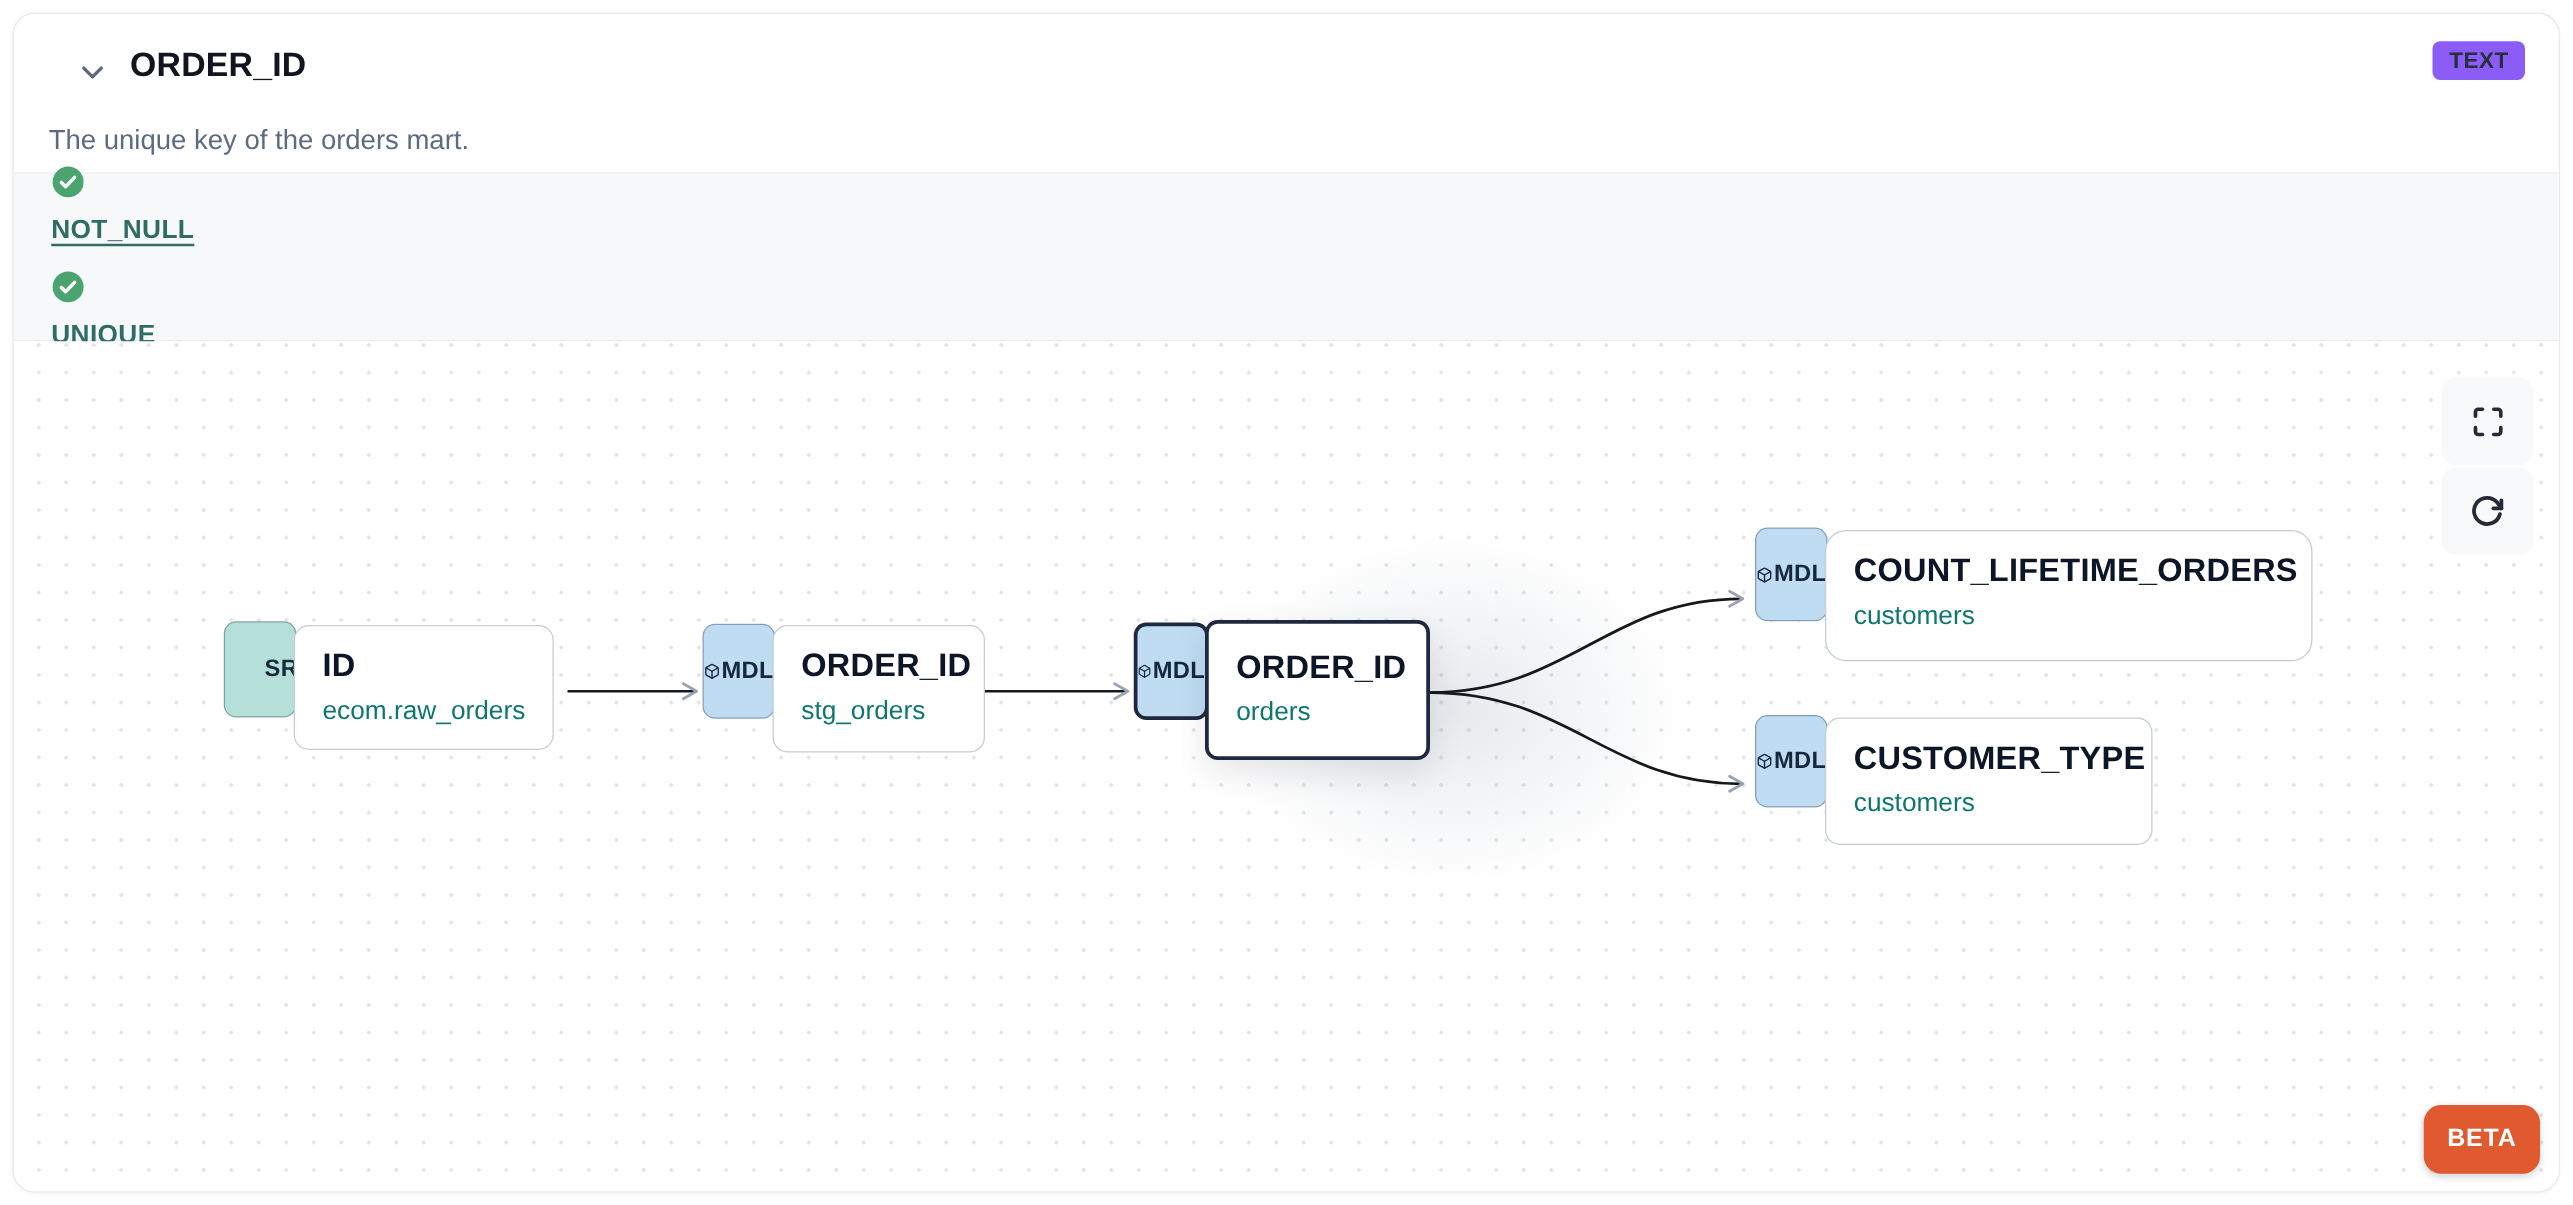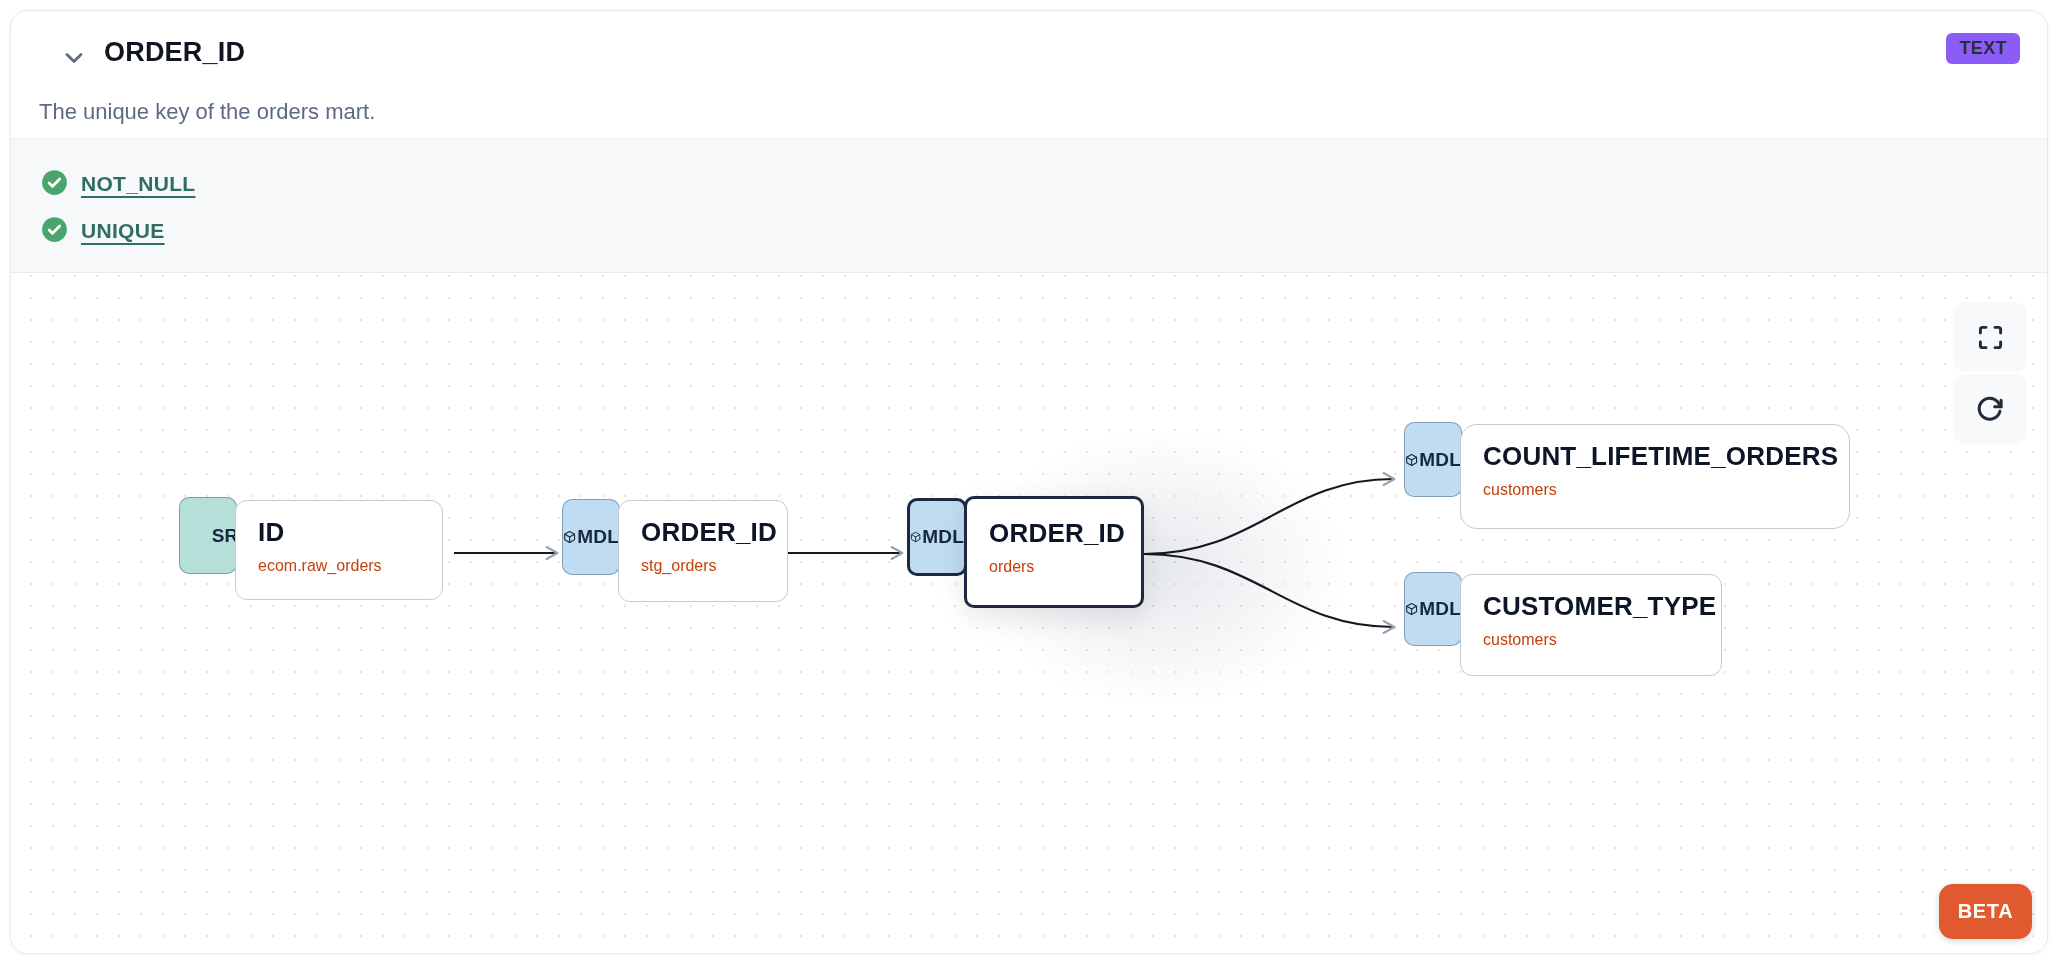--- a/index.html
+++ b/index.html
@@ -20,21 +20,21 @@
     color: #10151f; letter-spacing: 0.2px; }
   .type-badge { position: absolute; right: 27px; top: 22px; height: 31px; padding: 0 13px;
     display: flex; align-items: center; background: #8b5cf6; border-radius: 6px;
     font-size: 18px; font-weight: 600; color: #252f3e; letter-spacing: 0.4px; }
   .description { position: absolute; left: 28px; top: 88px; font-size: 22px; color: #5d6b80; }
 
   
   .tests { position: absolute; left: 0; top: 127px; width: 100%; height: 135px;
     background: #f7f8fa; border-top: 1px solid #eef0f3; border-bottom: 1px solid #e9ebef;
     display: flex; flex-direction: column; justify-content: center; gap: 20px; padding-left: 30px; }
-  .test-row { display: flex; align-items: flex-end; gap: 13px; }
+  .test-row { display: flex; align-items: flex-start; gap: 13px; flex-direction: column; }
   .test-link { font-size: 21px; font-weight: 600; color: #2e6d64; text-decoration: underline;
     text-underline-offset: 5px; letter-spacing: 0.3px; cursor: pointer; }
 
   
   .canvas { position: absolute; left: 0; top: 262px; width: 2038px; height: 682px;
     background-color: #ffffff;
     background-image: radial-gradient(circle, #e3e4e7 1.3px, rgba(0,0,0,0) 1.4px);
     background-size: 22px 22px; background-position: 9px 14px; }
   .glow { position: absolute; left: 890px; top: 100px; width: 520px; height: 390px;
     background: radial-gradient(closest-side, rgba(100,116,139,0.16), rgba(100,116,139,0) 72%); }
@@ -43,21 +43,21 @@
   
   .node { position: absolute; cursor: pointer; }
   .nbadge { position: absolute; display: flex; flex-direction: row; align-items: center;
     justify-content: center; gap: 1px; border-radius: 10px; border: 1px solid rgba(23,41,62,0.35); z-index: 1; }
   .nbadge.src { background: #b5e0d9; }
   .nbadge.mdl { background: #bfdcf2; }
   .nbadge .klabel { font-size: 19px; font-weight: 700; color: #16283c; letter-spacing: 0.2px; }
   .ncard { position: absolute; background: #ffffff; border: 1.5px solid #c3cbd6; border-radius: 12px;
     padding: 16px 22px 0 22px; z-index: 2; }
   .ncard .ntitle { font-size: 26px; font-weight: 700; color: #0d1626; letter-spacing: 0.2px; white-space: nowrap; }
-  .ncard .nsub { font-size: 16px; color: #c2410c; margin-top: 9px; white-space: nowrap; }
+  .ncard .nsub { font-size: 21px; color: #0f766e; margin-top: 9px; white-space: nowrap; }
   .node.selected .nbadge { border: 3px solid #1e2940; z-index: 3; }
   .node.selected .ncard { border: 3px solid #1e2940; border-radius: 10px; z-index: 4;
     box-shadow: 0 10px 28px rgba(15,23,42,0.10); }
 
   
   .ctl { position: absolute; width: 74px; height: 70px; border-radius: 12px; background: #f8f9fb;
     display: flex; align-items: center; justify-content: center; border: none; cursor: pointer; }
   .ctl-expand { left: 1942px; top: 29px; }
   .ctl-refresh { left: 1942px; top: 101px; }
 

